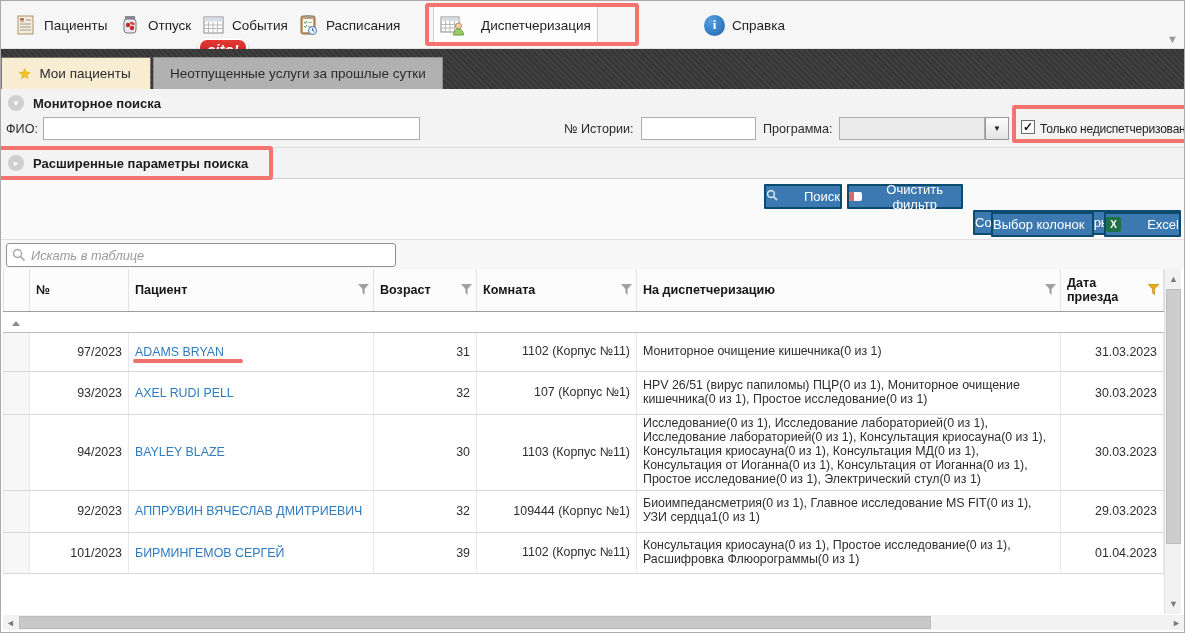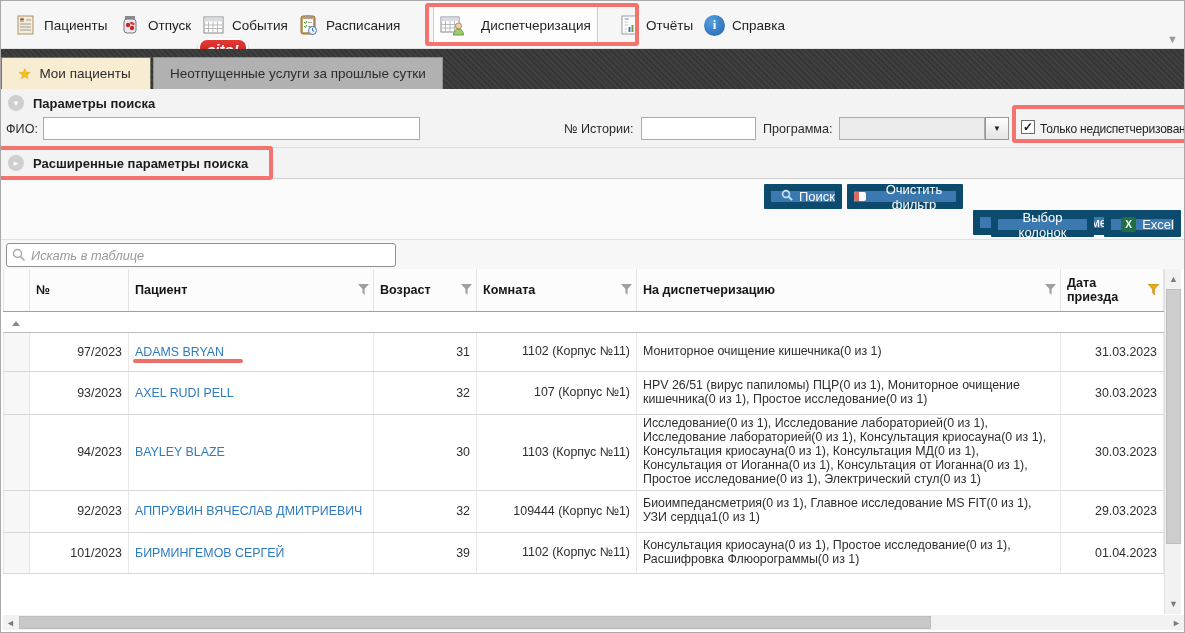--- a/index.html
+++ b/index.html
@@ -51,22 +51,22 @@
   .cbx-label { position:absolute; left:1039px; top:33px; font-size:12px;
                letter-spacing:-0.2px; color:#1e1e1e; white-space:nowrap; }
 
   
   .advanced { position:absolute; left:0; top:147px; width:1185px; height:31px;
               background:#f3f3f3; border-bottom:1px solid #cfcfcf; }
   .advanced-header { position:absolute; left:7px; top:7px; display:flex; gap:9px; align-items:center; }
 
   
   .actions { position:absolute; left:0; top:178px; width:1185px; height:60px; background:#fafafa; }
-  .bluebtn { position:absolute; height:25px; background:#3d79b1; border:7px solid #0c4a6e;
-             color:#fff; font-size:13px; display:flex; align-items:center; justify-content:flex-end;
+  .bluebtn { position:absolute; height:25px; background:#3d79b1; border:2px solid #0c4a6e;
+             color:#fff; font-size:13px; display:flex; align-items:center; justify-content:space-between;
              gap:6px; border-radius:1px; cursor:default; font-family:inherit; }
   .excel-ic { width:15px; height:15px; background:#1f7145; border-radius:2px; color:#fff;
               font-size:10px; font-weight:bold; display:flex; align-items:center;
               justify-content:center; line-height:1; }
   .eraser-ic { width:15px; height:9px; background:#fdfdfd; border-radius:2px; position:relative; }
   .eraser-ic::before { content:""; position:absolute; left:0; top:0; width:5px; height:9px;
                        background:#d96a5f; border-radius:2px 0 0 2px; }
 
   
   .qsearch { position:absolute; left:0; top:238px; width:1185px; height:30px;
@@ -200,35 +200,20 @@
               <line x1="5.5" y1="7" x2="5.5" y2="18"></line>
               <line x1="10" y1="7" x2="10" y2="18"></line>
               <line x1="14.5" y1="7" x2="14.5" y2="18"></line>
             </g>
             <circle cx="18.5" cy="12" r="3" fill="#f3cda4" stroke="#b58e5d"></circle>
             <path d="M13.5 21 q0.5-6 5-6 q4.5 0 5 6 Z" fill="#9ccc65" stroke="#6b9a3f"></path>
           </svg>
         </span>
       <span>Диспетчеризация</span>
     </div>
-    <div class="tbtn" style="left:612px;">
-      <span>
-          <svg width="20" height="22" viewBox="0 0 20 22">
-            <rect x="3" y="2" width="14" height="18" fill="#fff" stroke="#9a9a9a"></rect>
-            <line x1="5.5" y1="5" x2="10" y2="5" stroke="#5b8ec9"></line>
-            <line x1="5.5" y1="8" x2="9" y2="8" stroke="#c9c9c9"></line>
-            <line x1="5.5" y1="11" x2="9.5" y2="11" stroke="#c9c9c9"></line>
-            <rect x="9.5" y="13" width="2" height="5" fill="#4a7ab5"></rect>
-            <rect x="12.5" y="11" width="2" height="7" fill="#74a045"></rect>
-            <line x1="5.5" y1="15" x2="8" y2="15" stroke="#c9c9c9"></line>
-            <line x1="5.5" y1="18" x2="8" y2="18" stroke="#c9c9c9"></line>
-          </svg>
-        </span>
-      <span>Отчёты</span>
-    </div>
     <div class="tbtn" style="left:697px;">
       <span style="width:21px;height:21px;border-radius:50%;background:radial-gradient(circle at 35% 30%,#55a0e0,#1e62ae);color:#fff;display:flex;align-items:center;justify-content:center;font-weight:bold;font-size:13px;font-family:'Liberation Serif',serif;">
           <span>i</span>
         </span>
       <span>Справка</span>
     </div>
     <div class="overflow-arrow">▼</div>
   </div>
 
   <div class="tabbar">
@@ -237,21 +222,21 @@
       <span>Мои пациенты</span>
     </div>
     <div class="tab inactive">
       <span>Неотпущенные услуги за прошлые сутки</span>
     </div>
   </div>
 
   <div class="params">
     <div class="params-header">
       <span class="circle-ic">▾</span>
-      <span class="sec-title">Параметры поиска</span>
+      <span class="sec-title">Мониторное поиска</span>
     </div>
     <span class="flabel" style="left:5px;">ФИО:</span>
     <input class="tinput" style="left: 42px; width: 377px;">
     <span class="flabel" style="left:563px;">№ Истории:</span>
     <input class="tinput" style="left: 640px; width: 115px;">
     <span class="flabel" style="left:762px;">Программа:</span>
     <div class="ddfield" style="left:838px;width:146px;"></div>
     <div class="ddbtn" style="left:984px;">
         <span>▼</span>
       </div>

